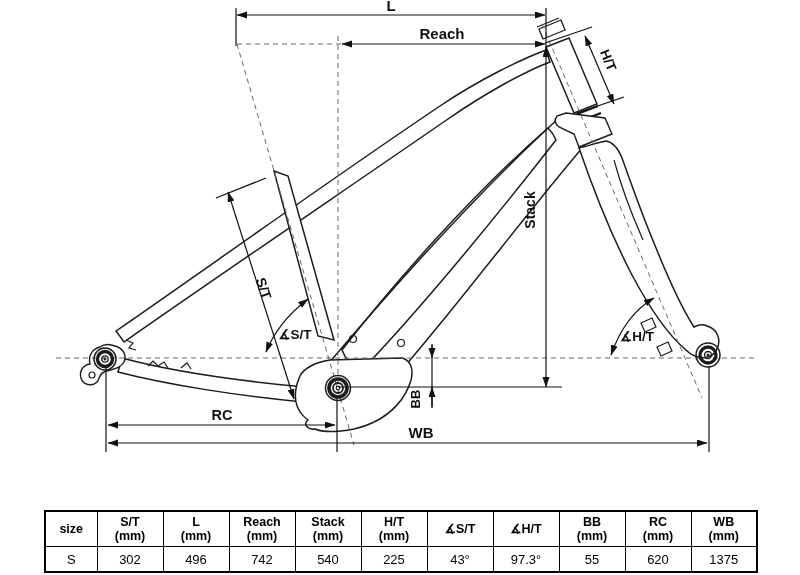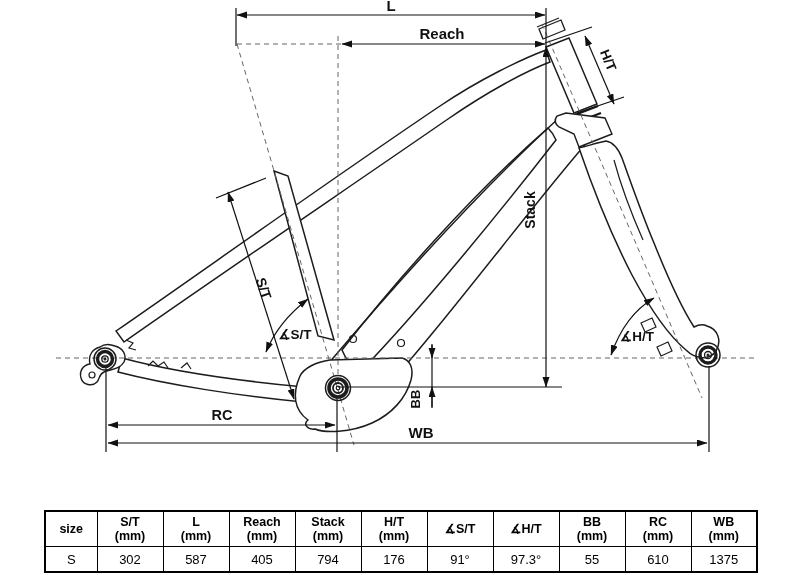--- a/index.html
+++ b/index.html
@@ -184,25 +184,25 @@
           <th>
             <div>WB</div>
             <div>(mm)</div>
           </th>
         </tr>
     </thead>
     <tbody>
         <tr>
           <td>S</td>
           <td>302</td>
-          <td>587</td>
-          <td>405</td>
-          <td>794</td>
-          <td>176</td>
-          <td>91°</td>
+          <td>496</td>
+          <td>742</td>
+          <td>540</td>
+          <td>225</td>
+          <td>43°</td>
           <td>97.3°</td>
           <td>55</td>
-          <td>610</td>
+          <td>620</td>
           <td>1375</td>
         </tr>
       </tbody>
   </table>
 </div>
 
 </body></html>

